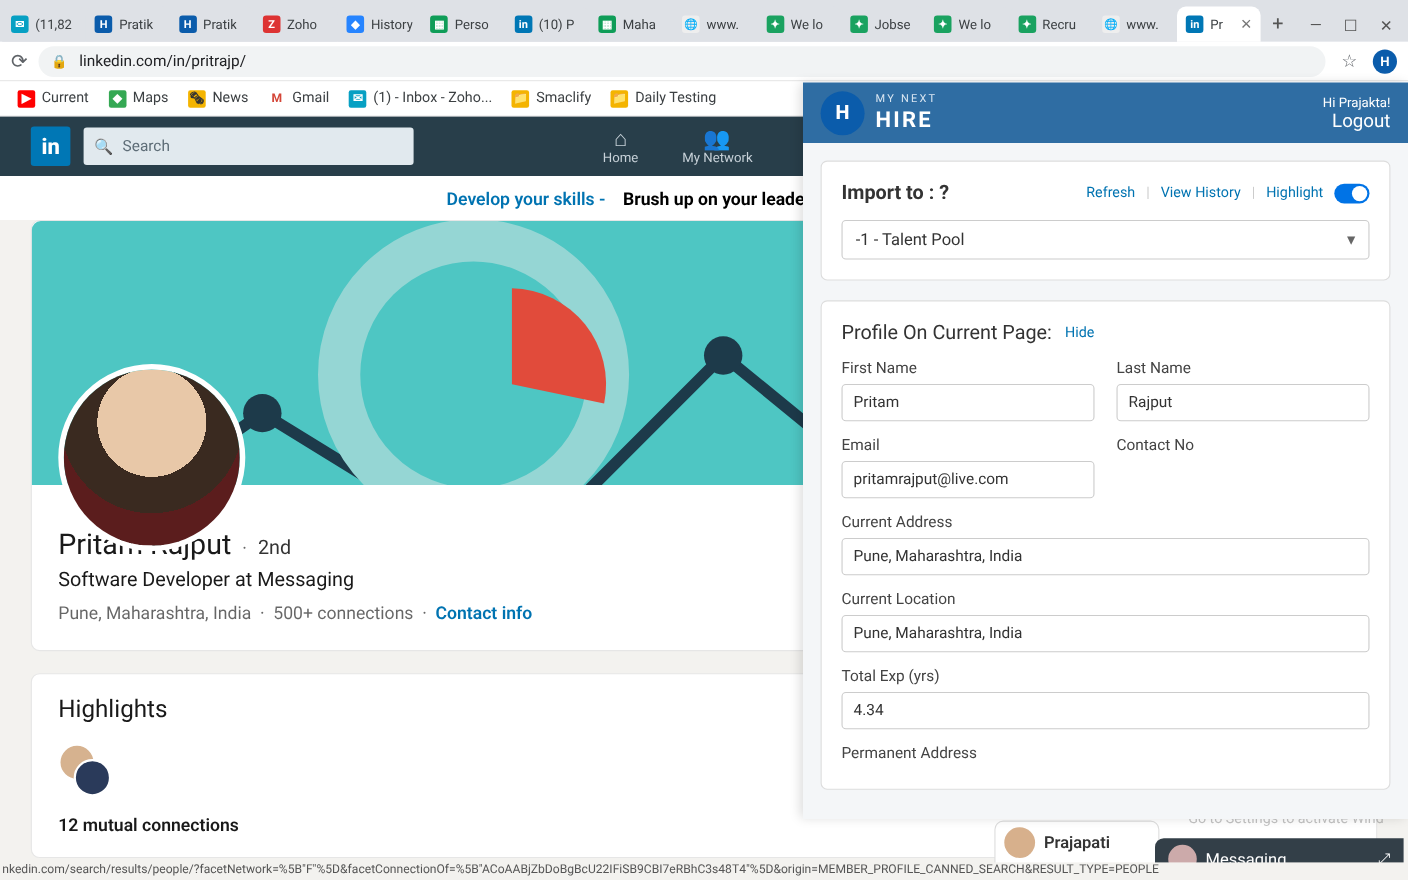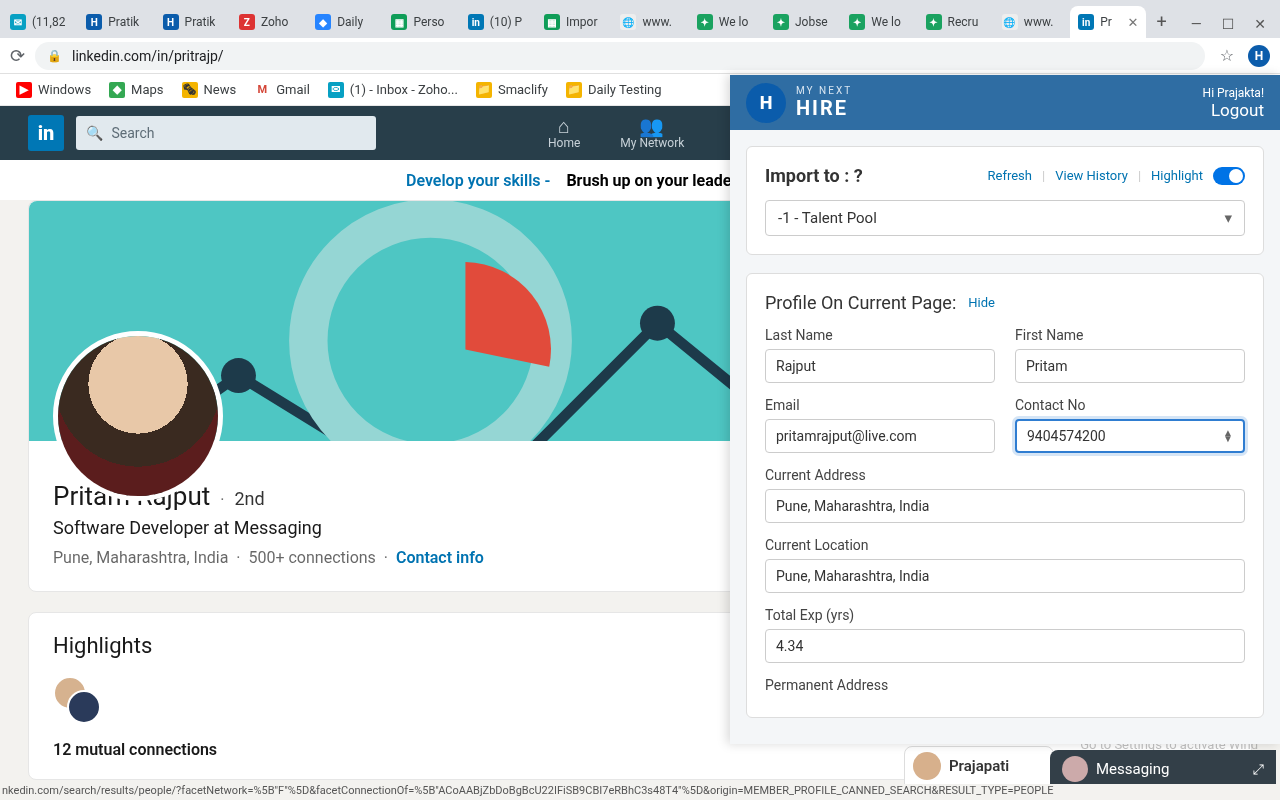--- a/index.html
+++ b/index.html
@@ -89,21 +89,21 @@
   .field { flex:1; }
   .flabel { font-size:14px; color:#444; margin-bottom:6px; display:block; }
   .finput { width:100%; height:34px; border:1px solid #ccc; border-radius:4px; padding:0 10px; font-size:14px; color:#333; display:flex; align-items:center; justify-content:space-between; }
   .finput.focus { border:2px solid #2f7dd1; box-shadow:0 0 0 3px rgba(47,125,209,0.2); }
   .spin { font-size:10px; color:#666; line-height:6px; }
 
   
   .msg-stub { position:absolute; bottom:14px; left:904px; width:150px; height:40px; background:#fff; border:1px solid #ddd; border-top-left-radius:8px; border-top-right-radius:8px; display:flex; align-items:center; gap:8px; padding:0 8px; font-size:15px; font-weight:600; color:#333; z-index:40; }
   .msg-stub .av { width:28px; height:28px; border-radius:50%; background:#d7b08c; }
 
-  .msg-pill { position:absolute; bottom:12px; right:4px; width:226px; height:38px; background:#333f48; color:#fff; border-top-left-radius:8px; display:flex; align-items:center; gap:8px; padding:0 12px; font-size:15px; z-index:60; }
+  .msg-pill { position:absolute; bottom:0; right:4px; width:226px; height:38px; background:#333f48; color:#fff; border-top-left-radius:8px; display:flex; align-items:center; gap:8px; padding:0 12px; font-size:15px; z-index:60; }
   .msg-pill .av { width:26px; height:26px; border-radius:50%; background:#caa; }
   .msg-pill .exp { margin-left:auto; font-size:14px; }
 
   .watermark { position:absolute; right:22px; bottom:46px; color:rgba(120,120,120,0.45); z-index:45; text-align:left; font-size:13px; line-height:1.3; pointer-events:none;}
   .watermark .w1 { font-size:22px; color:rgba(120,120,120,0.5); }
 
   .statusbar { position:absolute; bottom:0; left:0; right:0; height:16px; background:#f3f2ef; font-size:11px; color:#555; padding-left:2px; white-space:nowrap; overflow:hidden; z-index:70; }
 
   
   .cover svg { position:absolute; inset:0; }
@@ -125,33 +125,33 @@
       <div class="tab">
         <span class="favicon" style="background:#0b5cab;color:#fff">H</span>
         <span class="ttext">Pratik</span>
       </div>
       <div class="tab">
         <span class="favicon" style="background:#d33;color:#fff">Z</span>
         <span class="ttext">Zoho</span>
       </div>
       <div class="tab">
         <span class="favicon" style="background:#2684ff;color:#fff">◆</span>
-        <span class="ttext">Daily</span>
+        <span class="ttext">History</span>
       </div>
       <div class="tab">
         <span class="favicon" style="background:#0f9d58;color:#fff">▦</span>
         <span class="ttext">Perso</span>
       </div>
       <div class="tab">
         <span class="favicon" style="background:#0077b5;color:#fff">in</span>
         <span class="ttext">(10) P</span>
       </div>
       <div class="tab">
         <span class="favicon" style="background:#0f9d58;color:#fff">▦</span>
-        <span class="ttext">Impor</span>
+        <span class="ttext">Maha</span>
       </div>
       <div class="tab">
         <span class="favicon" style="background:#eee;color:#777">🌐</span>
         <span class="ttext">www.</span>
       </div>
       <div class="tab">
         <span class="favicon" style="background:#1aa260;color:#fff">✦</span>
         <span class="ttext">We lo</span>
       </div>
       <div class="tab">
@@ -192,21 +192,21 @@
   </div>
   <div class="addr-icons">
     <span>☆</span>
     <span style="width:22px;height:22px;border-radius:50%;background:#0b5cab;color:#fff;display:flex;align-items:center;justify-content:center;font-size:12px;font-weight:700;">H</span>
   </div>
 </div>
 
 <div class="bookmarks" id="bookmarks-host">
     <div class="bm">
       <span class="bi" style="background:#ff0000;color:#fff">▶</span>
-      <span>Windows</span>
+      <span>Current</span>
     </div>
     <div class="bm">
       <span class="bi" style="background:#34a853;color:#fff">◆</span>
       <span>Maps</span>
     </div>
     <div class="bm">
       <span class="bi" style="background:#f4b400;color:#333">🗞</span>
       <span>News</span>
     </div>
     <div class="bm">
@@ -364,46 +364,42 @@
     </div>
 
     <div class="ext-card">
       <div style="display:flex;align-items:center;margin-bottom:4px;">
         <span class="sec-title">Profile On Current Page:</span>
         <a class="hide-link">Hide</a>
       </div>
 
       <div class="form-row">
         <div class="field">
+          <span class="flabel">First Name</span>
+          <div class="finput">
+              <span>Pritam</span>
+            </div>
+        </div>
+        <div class="field">
           <span class="flabel">Last Name</span>
           <div class="finput">
               <span>Rajput</span>
-            </div>
-        </div>
-        <div class="field">
-          <span class="flabel">First Name</span>
-          <div class="finput">
-              <span>Pritam</span>
             </div>
         </div>
       </div>
 
       <div class="form-row">
         <div class="field">
           <span class="flabel">Email</span>
           <div class="finput">
               <span>pritamrajput@live.com</span>
             </div>
         </div>
         <div class="field">
           <span class="flabel">Contact No</span>
-          <div class="finput focus">
-            <span>9404574200</span>
-            <span class="spin">▲<br>▼</span>
-          </div>
         </div>
       </div>
 
       <div class="form-row">
         <div class="field" style="flex:1 0 100%">
           <span class="flabel">Current Address</span>
           <div class="finput">
               <span>Pune, Maharashtra, India</span>
             </div>
         </div>

